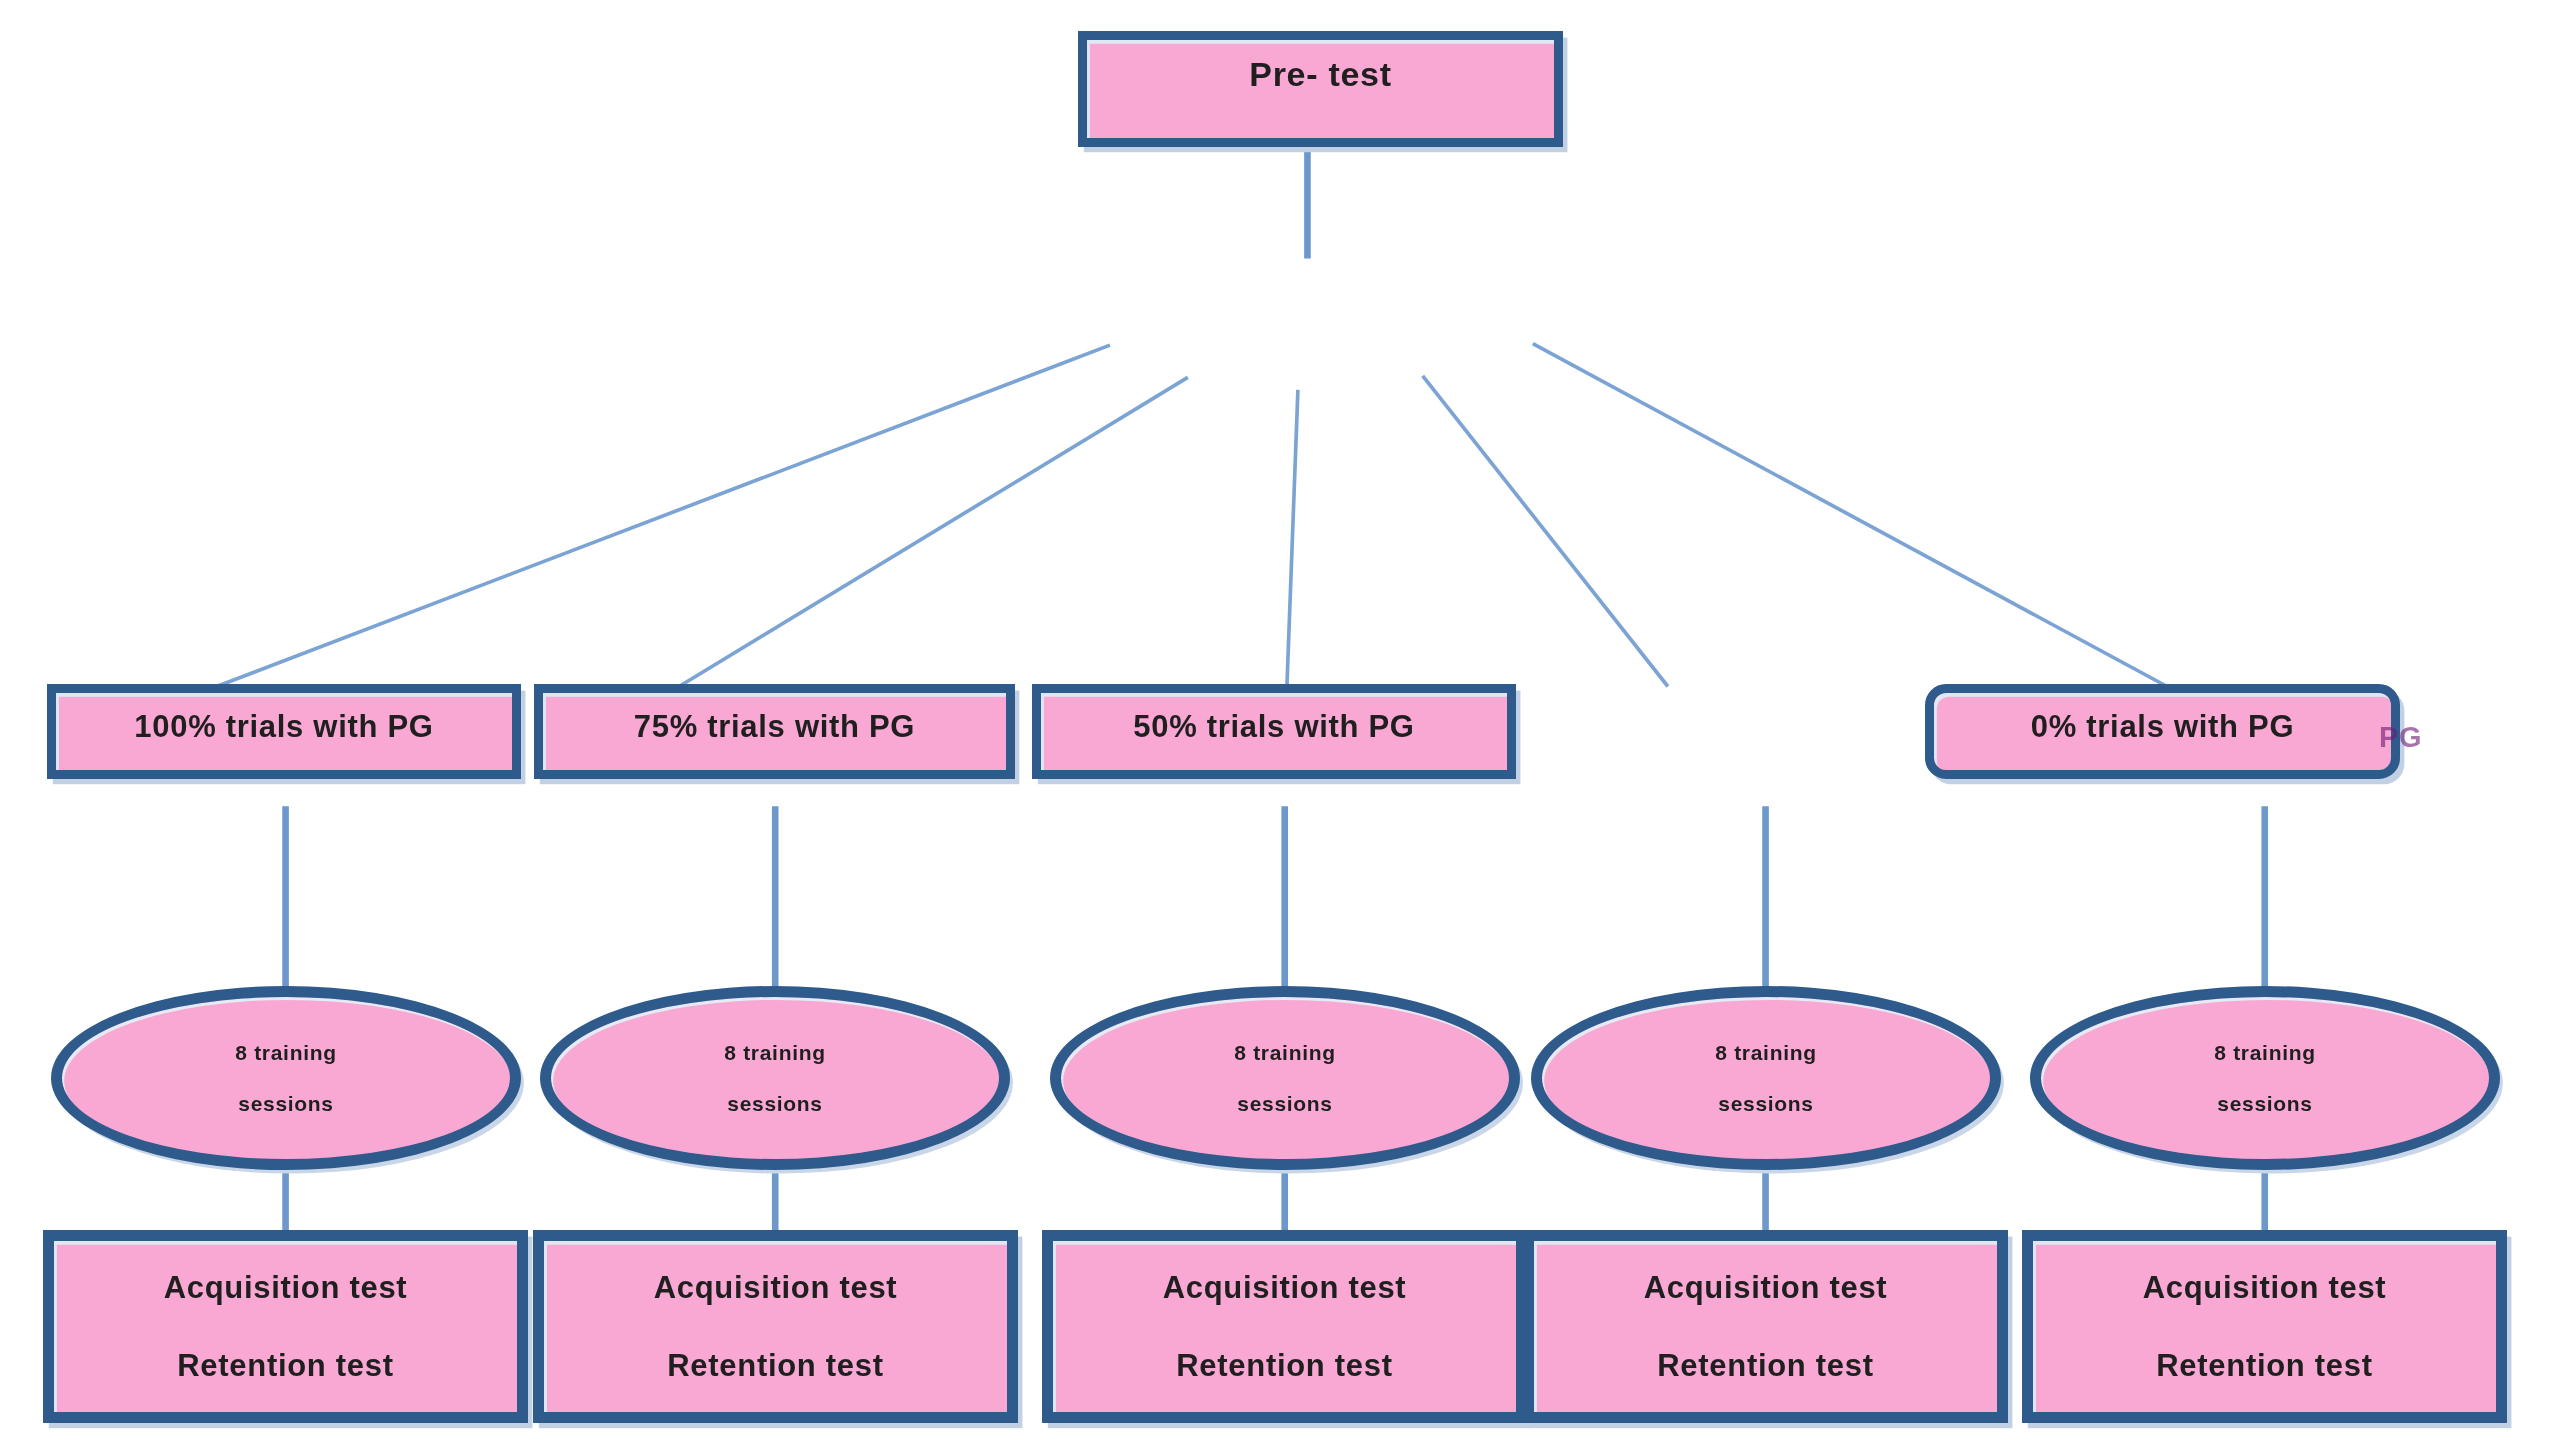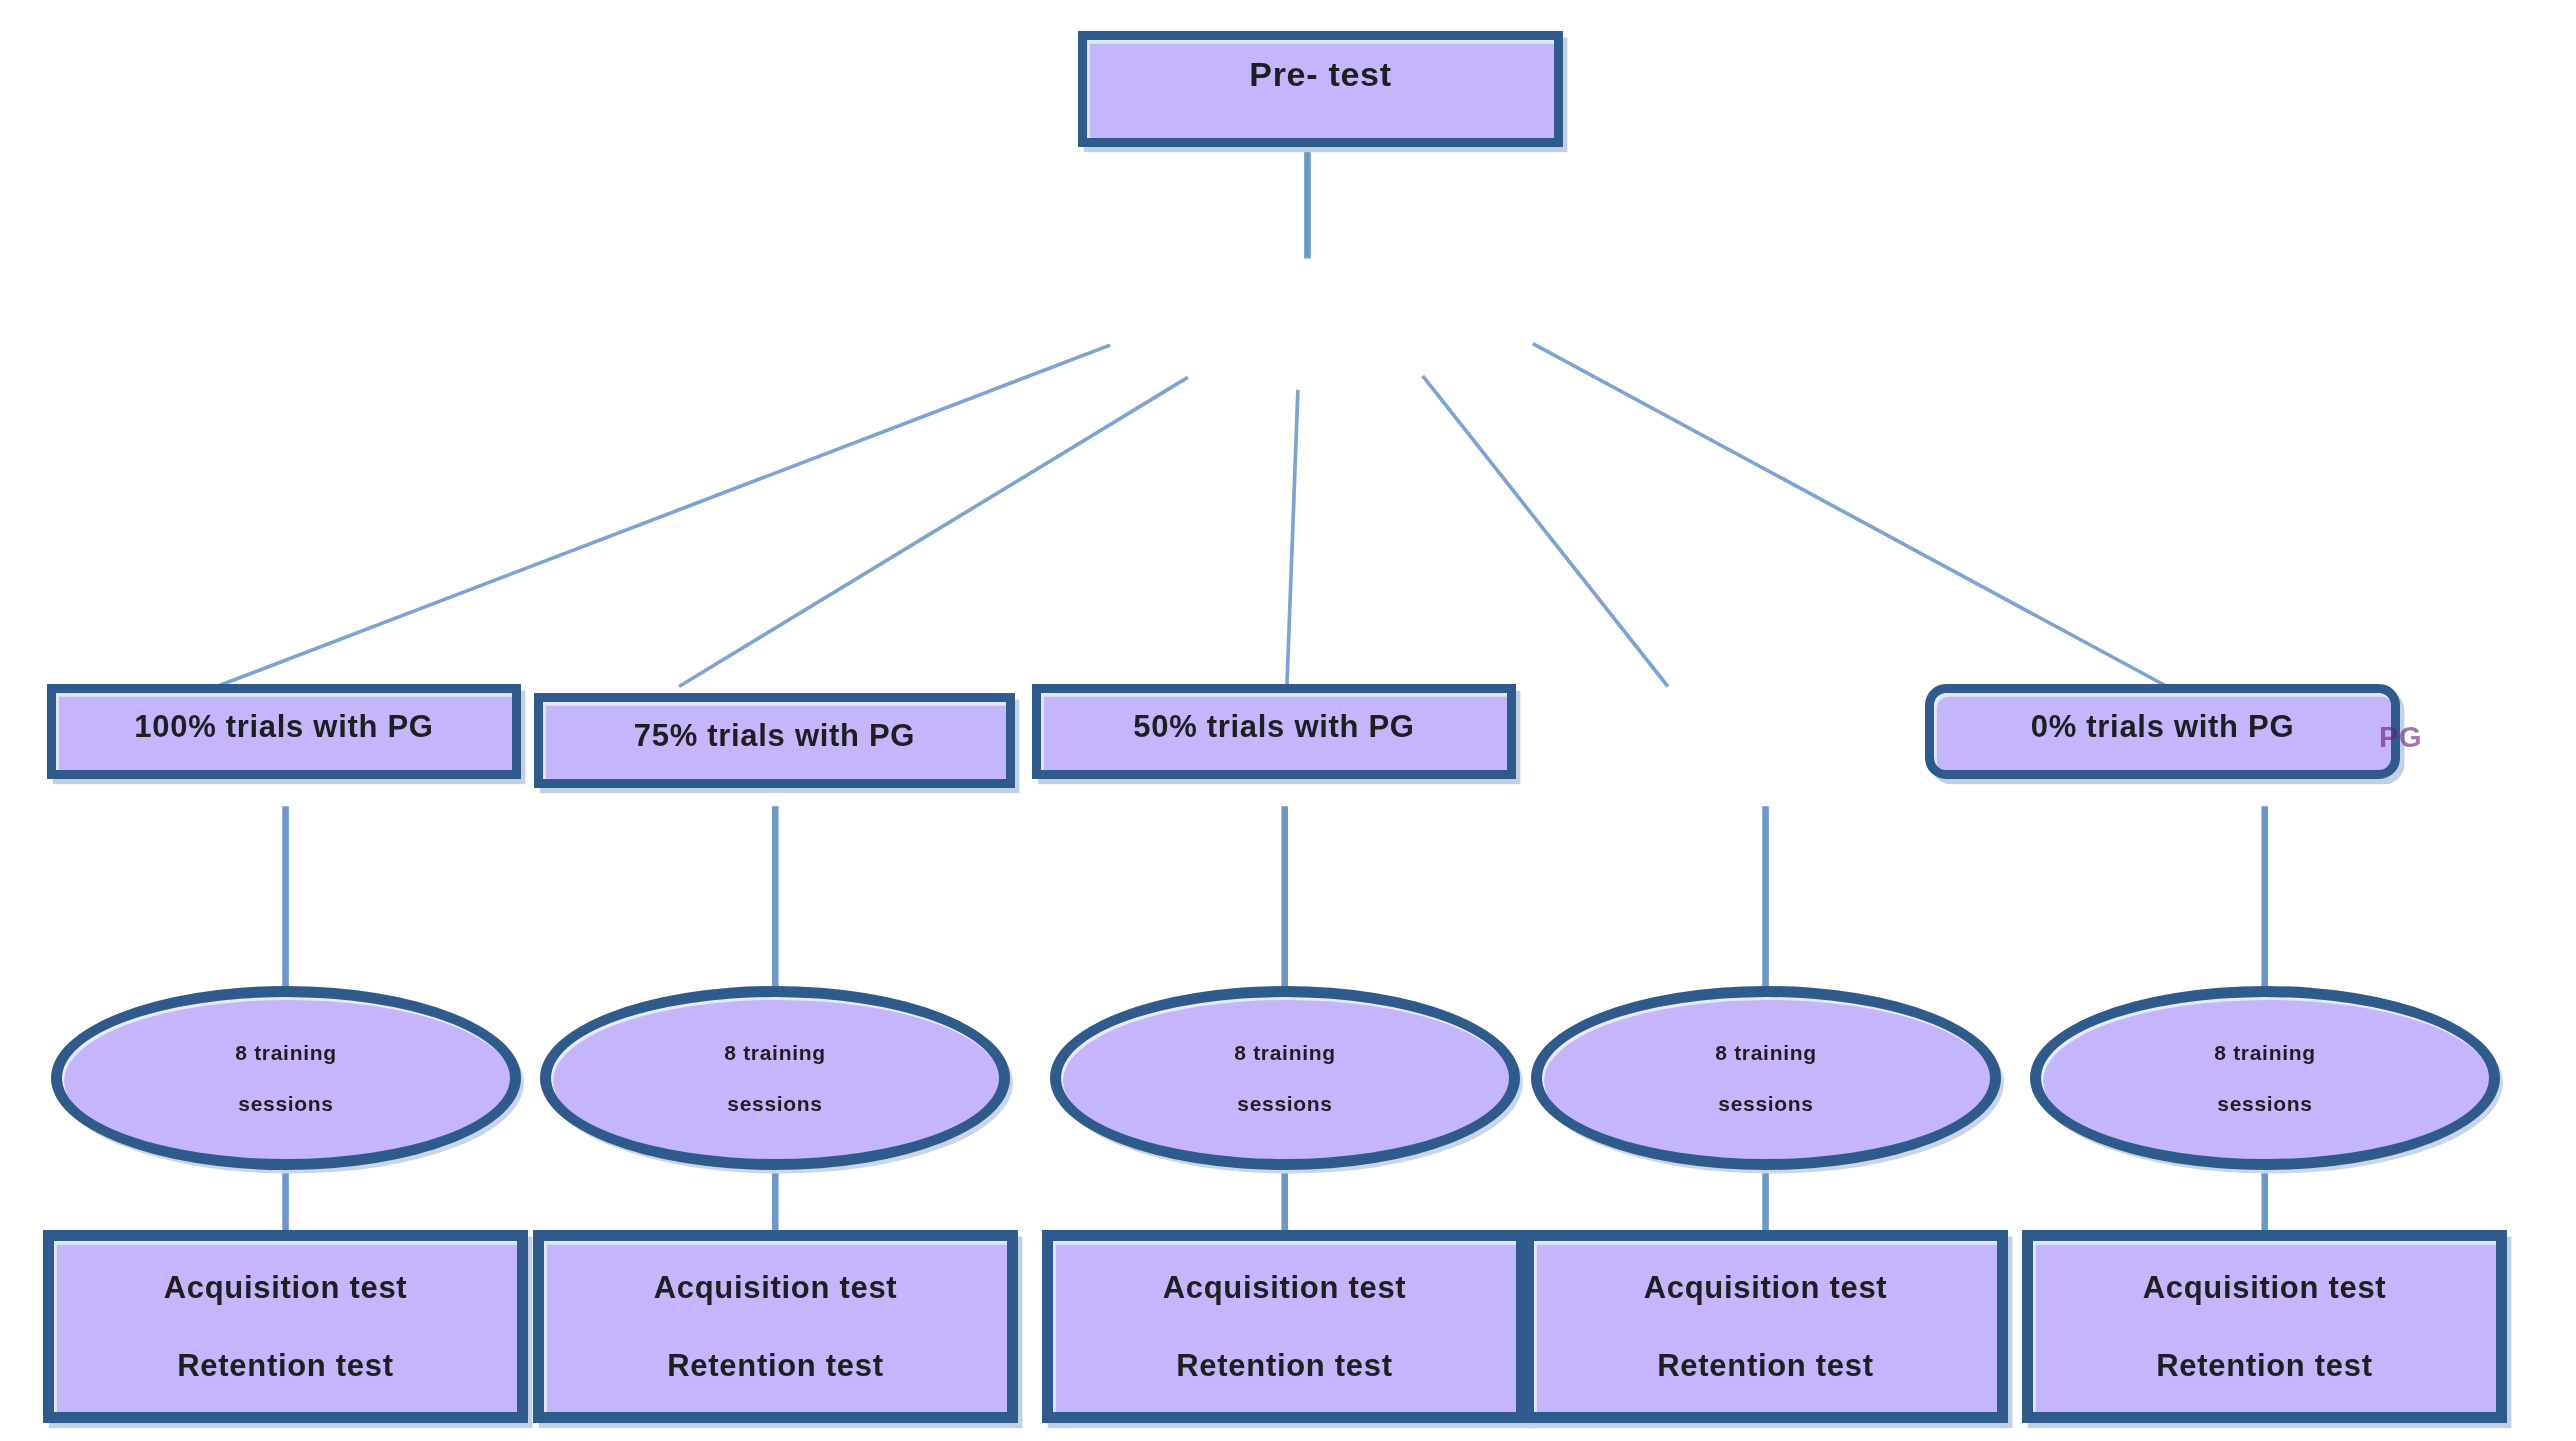--- a/index.html
+++ b/index.html
@@ -13,21 +13,21 @@
   }
   .connector-layer{
     position:absolute;
     left:0; top:0;
     width:2576px;
     height:1442px;
   }
   .node{
     position:absolute;
     box-sizing:border-box;
-    background:#c4b5fd;
+    background:#f9a8d4;
     border:9.5px solid #2e5a8c;
     box-shadow: 5.1px 5.9px 0 -0.7px #c2d0e4, inset 2.9px 3.7px 0 #dfe7f2;
     display:flex;
     align-items:center;
     justify-content:center;
   }
   .label{
     font-weight:bold;
     color:#1f1f1f;
     letter-spacing:0.7px;
@@ -49,21 +49,21 @@
     box-shadow: 4.4px 5.1px 0 -1.5px #c9d6e8, inset 2.2px 2.9px 0 #e4ebf4;
   }
   
   .cond{
     top:684px; height:95px;
     align-items:flex-start;
     padding-top:16px;
     font-size:31px;
   }
   .cond1{left:47px;  width:474px;}
-  .cond2{left:534px; width:481px;margin-top:9px;}
+  .cond2{left:534px; width:481px;}
   .cond3{left:1032px;width:484px;}
   .cond4{left:1525px;width:480px;}
   .cond5{left:1925px;width:475px;border-radius:21px;}
   
   .train{
     top:986px; height:184px; width:470px;
     border-radius:50%;
     border-width:11px;
     flex-direction:column;
     font-size:21px;

